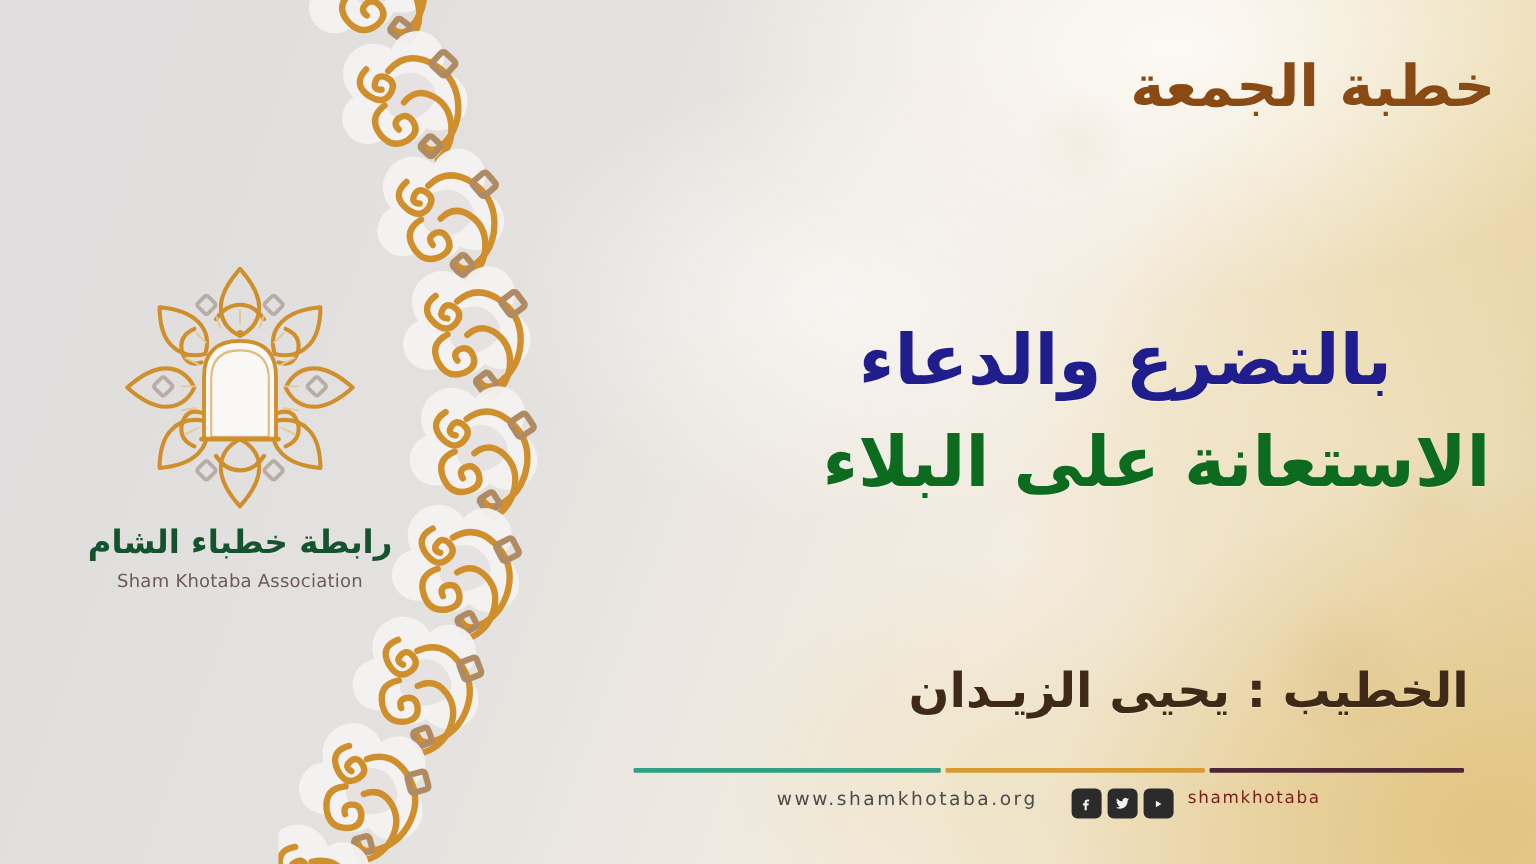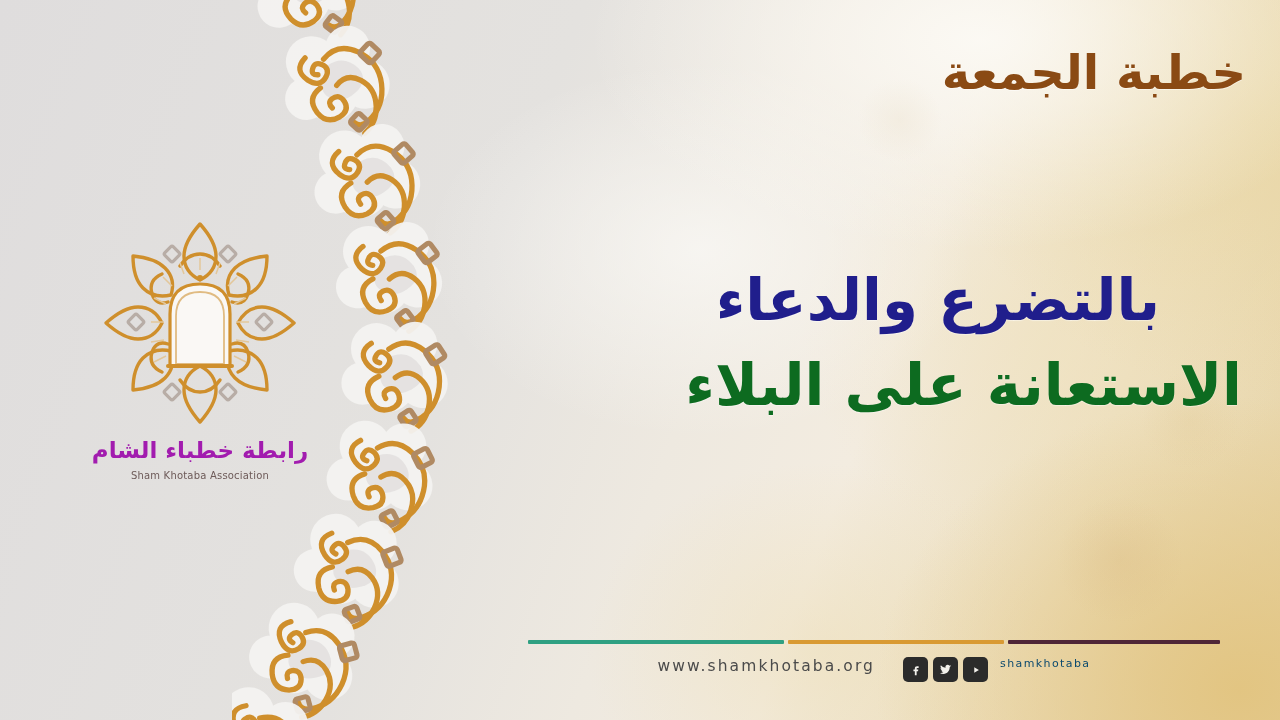--- a/index.html
+++ b/index.html
@@ -59,30 +59,30 @@
   
   .logo-block {
     position:absolute;
     left:60px; top:218px;
     width:280px;
     text-align:center;
   }
   .logo-mark { width:200px; height:210px; margin:0 auto; display:block; }
   .logo-ar {
     margin-top:10px;
-    font-size:23px;
+    font-size:27px;
     font-weight:700;
-    color:#a21caf;
+    color:#14532d;
     letter-spacing:.5px;
     direction:rtl;
     line-height:1.1;
   }
   .logo-en {
     margin-top:7px;
-    font-size:10px;
+    font-size:15px;
     font-weight:400;
     color:#6d5a58;
     letter-spacing:.2px;
     direction:ltr;
   }
 
   
   .content { position:absolute; left:408px; top:0; right:34px; height:720px; }
 
   .kicker {
@@ -156,22 +156,22 @@
   .social { display:flex; align-items:center; gap:5px; margin-left:28px; }
   .sicon {
     width:25px; height:25px;
     border-radius:5px;
     background:#2b2b2b;
     display:flex; align-items:center; justify-content:center;
   }
   .sicon svg { display:block; }
   .handle {
     margin-left:12px;
-    font-size:11px;
-    color:#0c4a6e;
+    font-size:14px;
+    color:#7f1d1d;
     letter-spacing:1.4px;
     white-space:nowrap;
   }
 </style>
 </head>
 <body>
 
 <div class="card">
 
   <div class="bg-base"></div>
@@ -272,20 +272,21 @@
 
   <div class="content">
 
     <div class="kicker">خطبة الجمعة</div>
 
     <div class="title-wrap">
       <div class="title-line l2">بالتضرع والدعاء</div>
       <div class="title-line l1">الاستعانة على البلاء</div>
     </div>
 
+    <div class="speaker">الخطيب : يحيى الزيـدان</div>
   </div>
 
   <div class="footer">
 
     <div class="rule">
       <span class="seg1"></span>
       <span class="seg2"></span>
       <span class="seg3"></span>
     </div>
 

